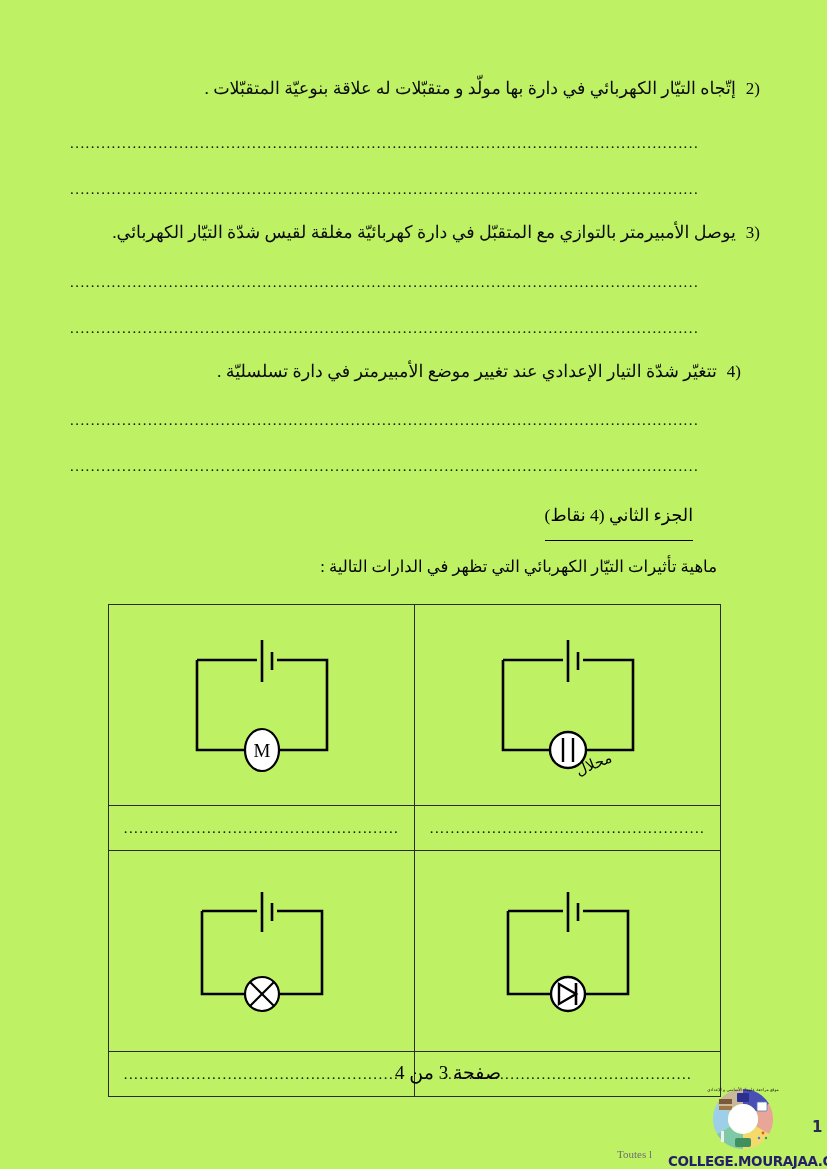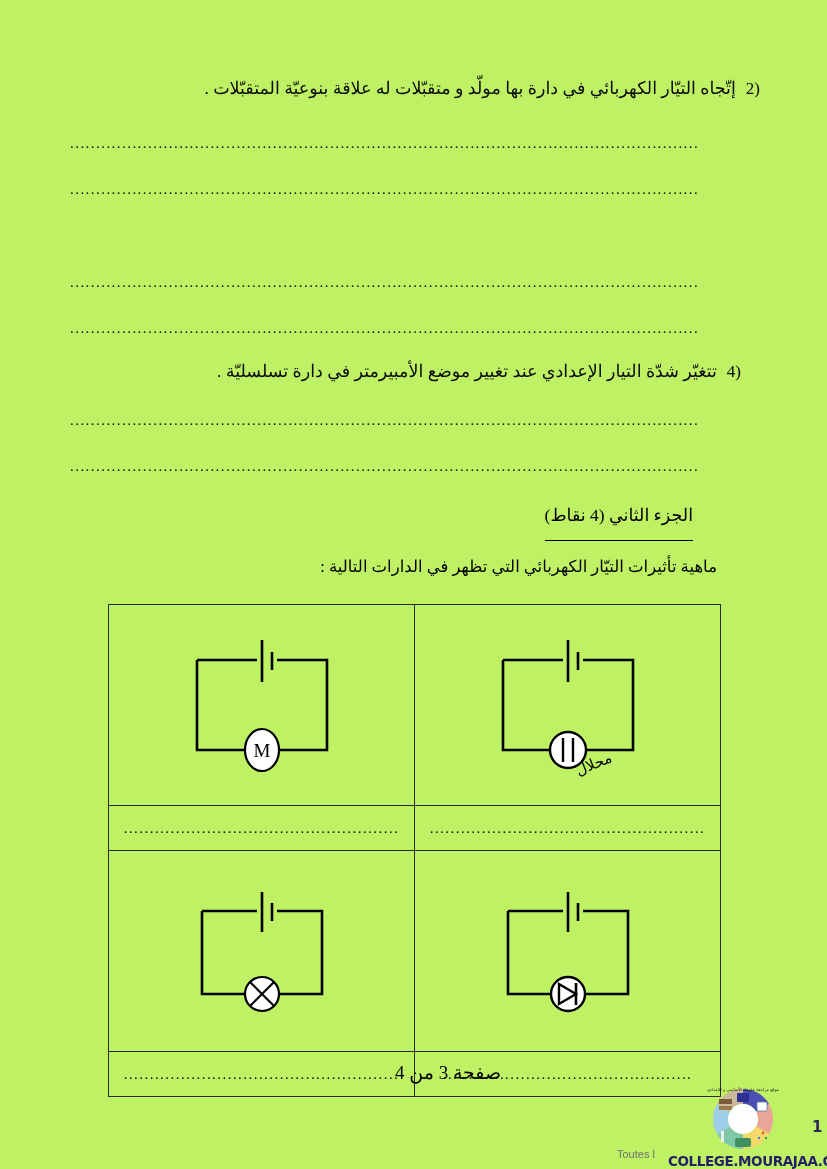--- a/index.html
+++ b/index.html
@@ -119,21 +119,21 @@
   
   .page-footer {
     position: absolute;
     direction: rtl;
     font-size: 19px;
     font-family: "Liberation Serif", serif;
     white-space: nowrap;
   }
   .faint-text {
     position: absolute;
-    font-family: Liberation Sans, sans-serif;
+    font-family: Liberation Serif, serif;
     font-size: 11px;
     color: #6e6e6e;
     white-space: nowrap;
   }
 
   
   .logo-block {
     position: absolute;
     width: 150px;
     text-align: center;
@@ -165,20 +165,23 @@
 
 <div class="page">
 
   <div class="qline" style="right:67px; top:78px;">
     <span class="qnum">2)</span><span class="qtext">إتّجاه التيّار الكهربائي في دارة بها مولّد و متقبّلات له علاقة بنوعيّة المتقبّلات .</span>
   </div>
 
   <div class="dots" style="left:70px; top:136px; width:722px;">.........................................................................................................................</div>
   <div class="dots" style="left:70px; top:182px; width:722px;">.........................................................................................................................</div>
 
+  <div class="qline" style="right:67px; top:222px;">
+    <span class="qnum">3)</span><span class="qtext">يوصل الأمبيرمتر بالتوازي مع المتقبّل في دارة كهربائيّة مغلقة لقيس شدّة التيّار الكهربائي.</span>
+  </div>
 
   <div class="dots" style="left:70px; top:275px; width:722px;">.........................................................................................................................</div>
   <div class="dots" style="left:70px; top:321px; width:722px;">.........................................................................................................................</div>
 
   <div class="qline" style="right:86px; top:361px;">
     <span class="qnum">4)</span><span class="qtext">تتغيّر شدّة التيار الإعدادي عند تغيير موضع الأمبيرمتر في دارة تسلسليّة .</span>
   </div>
 
   <div class="dots" style="left:70px; top:413px; width:722px;">.........................................................................................................................</div>
   <div class="dots" style="left:70px; top:459px; width:722px;">.........................................................................................................................</div>

